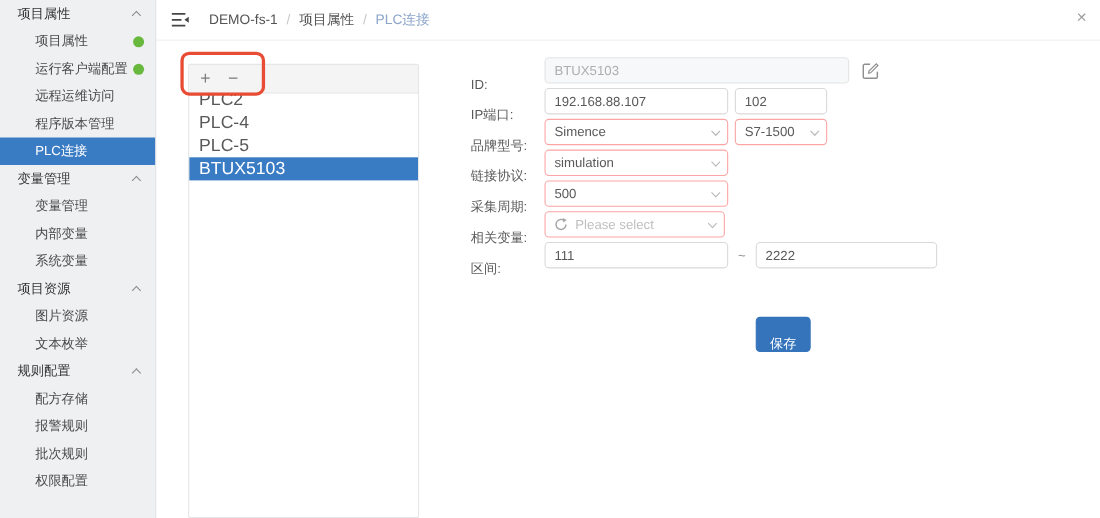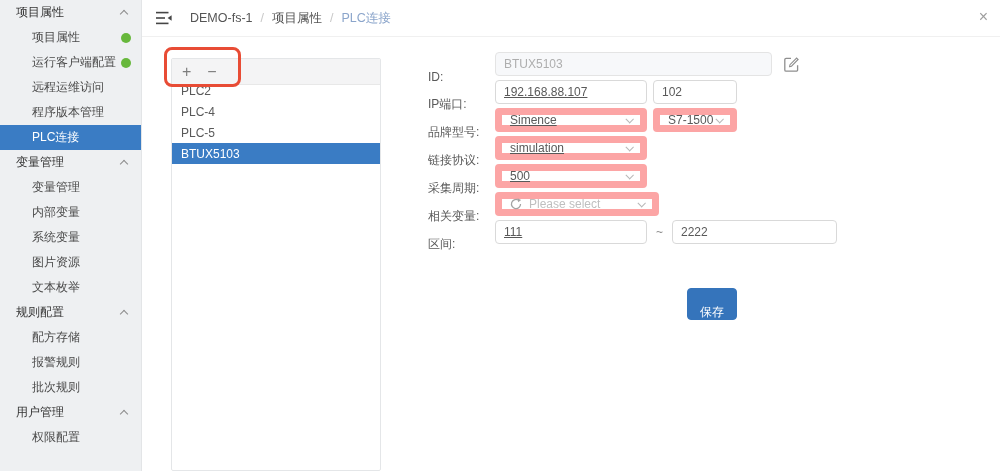--- a/index.html
+++ b/index.html
@@ -23,39 +23,39 @@
   .crumb.link { cursor:pointer; }
   .crumb.current { color:#8ba5cb; }
   .crumb-sep { color:#c8c8c8; margin:0 8px; }
   .close { position:absolute; right:12px; top:9px; font-size:16px; color:#9e9e9e; cursor:pointer; line-height:1; }
 
   
   .panel { position:absolute; left:171px; top:58px; width:210px; height:413px; background:#fff; border:1px solid #e4e6e8; border-radius:2px; overflow:hidden; }
   .panel-head { position:relative; z-index:2; height:26px; background:#f4f4f5; border-bottom:1px solid #e8e8e8; display:flex; align-items:center; padding:0 10px; gap:16px; }
   .tool-glyph { font-size:16px; font-weight:300; color:#7d7d7d; cursor:pointer; line-height:1; }
   .plc-list { position:relative; z-index:1; margin-top:-5px; }
-  .plc-item { height:21px; display:flex; align-items:center; padding-left:9px; font-size:12px; color:#595959; cursor:pointer; }
+  .plc-item { height:21px; display:flex; align-items:center; padding-left:9px; font-size:16px; color:#595959; cursor:pointer; }
   .plc-item.selected { background:#3a7cc4; color:#fff; }
 
   
   .annotation { position:absolute; left:164px; top:47px; width:77px; height:40px; border:3px solid #e84c35; border-radius:8px; z-index:6; pointer-events:none; }
 
   
   .form { position:absolute; left:428px; top:52px; }
   .frow { display:flex; align-items:center; height:24px; margin-bottom:4px; }
   .flabel { width:67px; font-size:12px; color:#595959; flex:0 0 auto;margin-top:25px; }
   .inp { height:24px; border:1px solid #d9d9d9; border-radius:4px; padding:0 8px; font-size:12px; color:#595959; background:#fff; outline:none; font-family:inherit; }
   .inp::placeholder { color:#bfbfbf; }
   .inp:disabled { background:#f7f8fa; color:#aeaeae; border-color:#e4e4e4; }
   .w-id { width:277px; }
-  .w-main { width:152px;text-decoration:underline; }
+  .w-main { width:167px; }
   .w-sub { width:84px; margin-left:6px; }
   .w-rel { width:164px; }
   .w-to { width:165px; }
-  .sel { height:24px; border:7px solid #fca5a5; border-radius:4px; padding:2px 8px; display:flex; align-items:center; justify-content:space-between; font-size:12px; color:#595959; background:#fff; cursor:pointer; }
+  .sel { height:24px; border:1px solid #fca5a5; border-radius:4px; padding:2px 8px; display:flex; align-items:center; justify-content:space-between; font-size:12px; color:#595959; background:#fff; cursor:pointer; }
   .sel .caret { width:6px; height:6px; border-right:1px solid #b8b8b8; border-bottom:1px solid #b8b8b8; transform:rotate(45deg) translateY(-1px); flex:0 0 auto; }
   .sel .ph { color:#bfbfbf; display:flex; align-items:center; gap:7px; }
   .tilde { color:#8c8c8c; margin:0 9px; font-size:12px; }
   .edit-btn { margin-left:11px; cursor:pointer; display:flex; align-items:center; }
   .save-btn { position:absolute; left:687px; top:288px; height:23px; padding:15px 12px; background:#3574bb; border:1px solid #3574bb; border-radius:4px; color:#fff; font-size:12px; cursor:pointer; font-family:inherit; }
 </style>
 </head>
 <body>
 
 <div class="sidebar">
@@ -86,42 +86,42 @@
   </div>
   <div class="side-row child">
     <span>变量管理</span>
   </div>
   <div class="side-row child">
     <span>内部变量</span>
   </div>
   <div class="side-row child">
     <span>系统变量</span>
   </div>
+  <div class="side-row section">
+    <span>项目资源</span>
+    <span class="chev"></span>
+  </div>
   <div class="side-row child">
     <span>图片资源</span>
   </div>
   <div class="side-row child">
     <span>文本枚举</span>
   </div>
   <div class="side-row section">
     <span>规则配置</span>
     <span class="chev"></span>
   </div>
   <div class="side-row child">
     <span>配方存储</span>
   </div>
   <div class="side-row child">
     <span>报警规则</span>
   </div>
   <div class="side-row child">
     <span>批次规则</span>
-  </div>
-  <div class="side-row section">
-    <span>用户管理</span>
-    <span class="chev"></span>
   </div>
   <div class="side-row child">
     <span>权限配置</span>
   </div>
 </div>
 
 <div class="topbar">
   <span class="fold">
     <svg width="16" height="14" viewBox="0 0 16 14">
       <g stroke="#454545" stroke-width="1.6">

